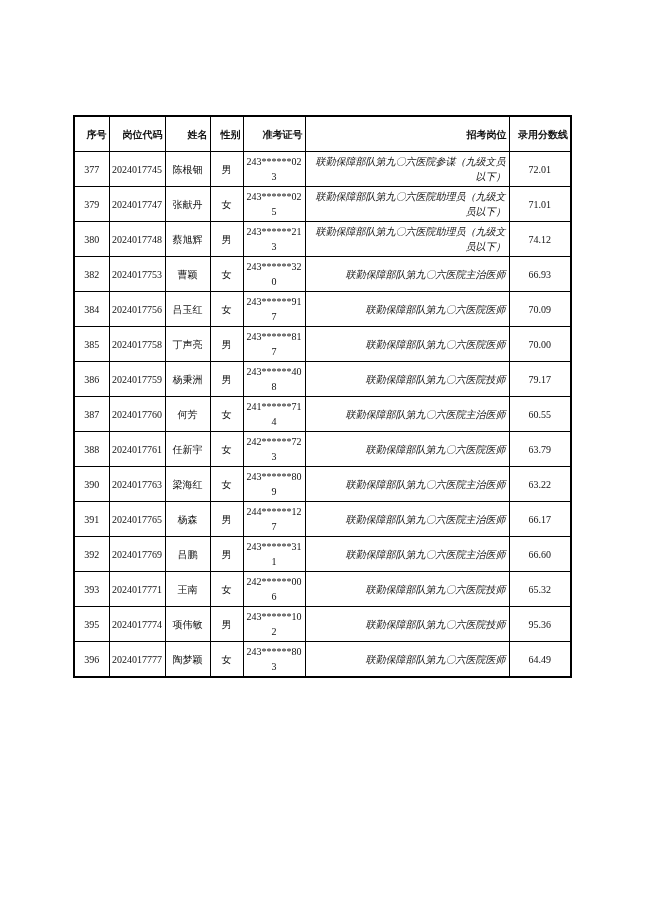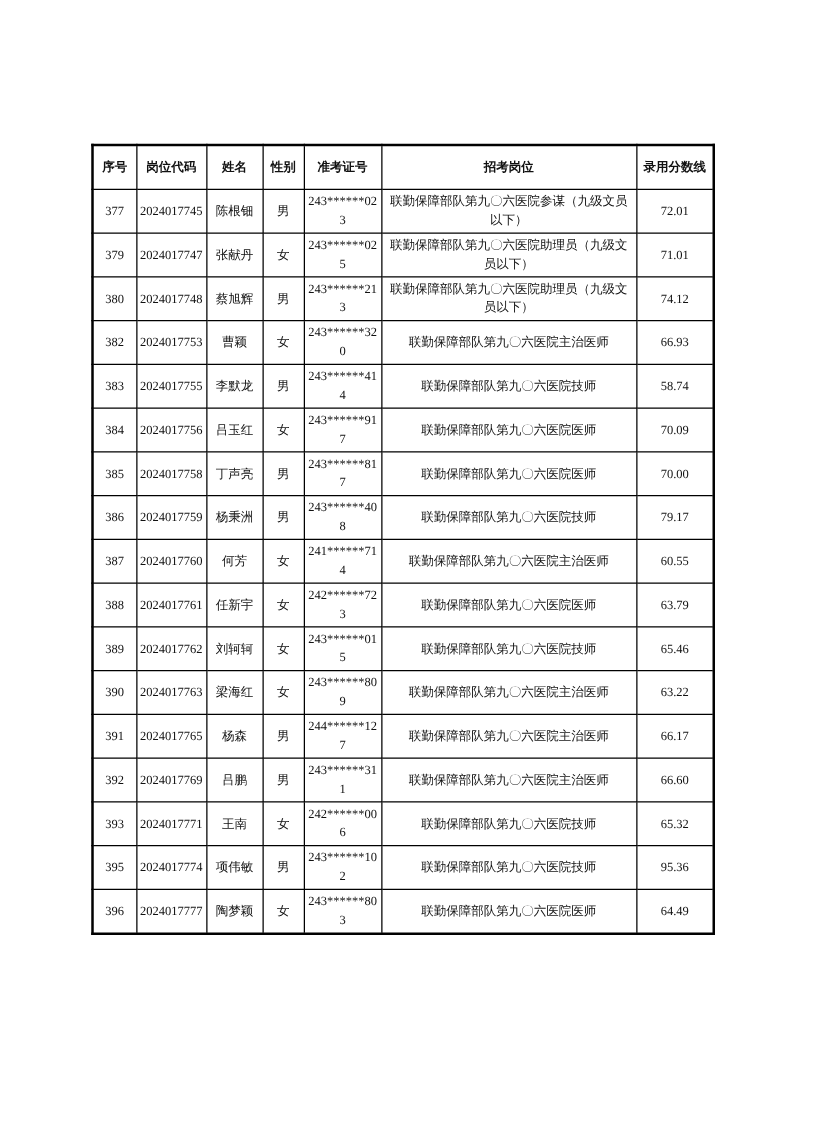--- a/index.html
+++ b/index.html
@@ -28,33 +28,34 @@
   .score-table th, .score-table td {
     border: 1px solid #000000;
     font-size: 10px;
     line-height: 15px;
     overflow: hidden;
     word-break: break-all;
   }
   .score-table th {
     font-weight: bold;
     height: 32px;
-    text-align: center;
+    text-align: right;
     padding: 1px 2px;
   }
   .score-table td {
     height: 30px;
     text-align: center;
     vertical-align: middle;
     padding: 1px 2px;
     font-weight: normal;
   }
   .score-table td.cell-position {
-    text-align: center;
+    text-align: right;
     padding: 2px 3px;
+    font-style: italic;
   }
   col.c-index   { width: 35px; }
   col.c-code    { width: 56px; }
   col.c-name    { width: 45px; }
   col.c-gender  { width: 33px; }
   col.c-ticket  { width: 62px; }
   col.c-position{ width: 204px; }
   col.c-score   { width: 62px; }
 </style>
 </head>
@@ -113,29 +114,20 @@
         <tr>
     <td>382</td>
     <td>2024017753</td>
     <td>曹颖</td>
     <td>女</td>
     <td class="">243******320</td>
     <td class="cell-position">联勤保障部队第九〇六医院主治医师</td>
     <td>66.93</td>
   </tr>
         <tr>
-    <td>383</td>
-    <td>2024017755</td>
-    <td>李默龙</td>
-    <td>男</td>
-    <td class="">243******414</td>
-    <td class="cell-position">联勤保障部队第九〇六医院技师</td>
-    <td>58.74</td>
-  </tr>
-        <tr>
     <td>384</td>
     <td>2024017756</td>
     <td>吕玉红</td>
     <td>女</td>
     <td class="">243******917</td>
     <td class="cell-position">联勤保障部队第九〇六医院医师</td>
     <td>70.09</td>
   </tr>
         <tr>
     <td>385</td>
@@ -165,29 +157,20 @@
     <td>60.55</td>
   </tr>
         <tr>
     <td>388</td>
     <td>2024017761</td>
     <td>任新宇</td>
     <td>女</td>
     <td class="">242******723</td>
     <td class="cell-position">联勤保障部队第九〇六医院医师</td>
     <td>63.79</td>
-  </tr>
-        <tr>
-    <td>389</td>
-    <td>2024017762</td>
-    <td>刘轲轲</td>
-    <td>女</td>
-    <td class="">243******015</td>
-    <td class="cell-position">联勤保障部队第九〇六医院技师</td>
-    <td>65.46</td>
   </tr>
         <tr>
     <td>390</td>
     <td>2024017763</td>
     <td>梁海红</td>
     <td>女</td>
     <td class="">243******809</td>
     <td class="cell-position">联勤保障部队第九〇六医院主治医师</td>
     <td>63.22</td>
   </tr>

